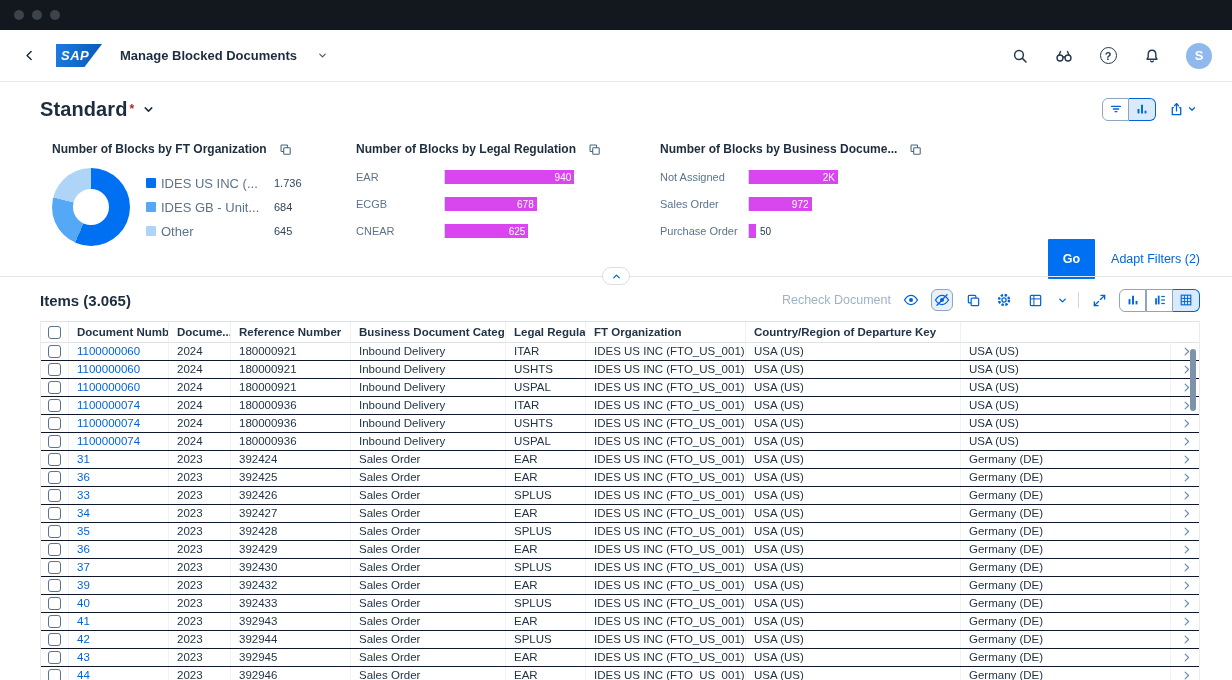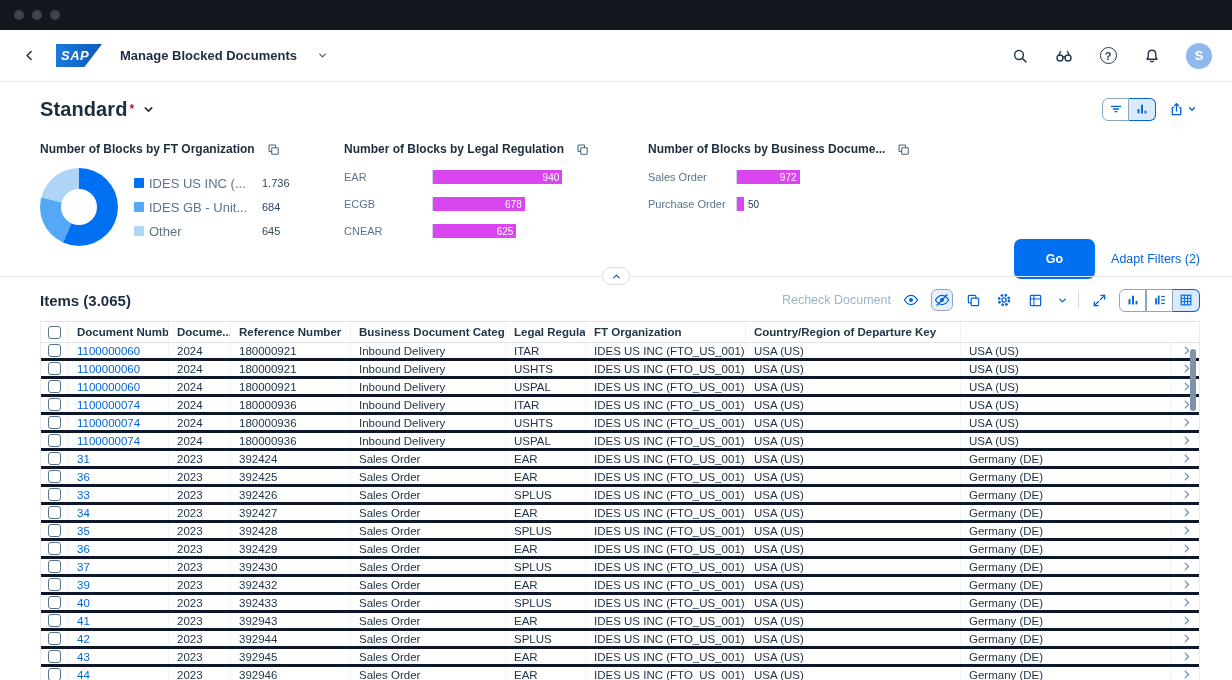--- a/index.html
+++ b/index.html
@@ -29,21 +29,21 @@
   .variant-chevron { margin-left:8px; color:#1d2d3e; display:flex; }
   .variant-actions { margin-left:auto; display:flex; align-items:center; gap:10px; }
   .seg-group { display:flex; }
   .seg-btn { width:27px; height:23px; border:1px solid #8ea6bd; background:#fff; display:flex; align-items:center; justify-content:center; color:#0064d9; cursor:pointer; }
   .seg-btn:first-child { border-radius:6px 0 0 6px; }
   .seg-btn:last-child { border-radius:0 6px 6px 0; border-left:none; }
   .seg-btn.selected { background:#d9eafd; border-color:#0064d9; }
   .icon-btn { height:23px; display:flex; align-items:center; justify-content:center; color:#0064d9; cursor:pointer; padding:0 3px; gap:3px; }
 
   
-  .cards { display:flex; padding:18px 40px 0 40px; gap:56px; height:118px; }
+  .cards { display:flex; padding:18px 40px 0 52px; gap:56px; height:118px; }
   .card { width:248px; }
   .card-title-row { display:flex; align-items:center; gap:12px; }
   .card-title { font-size:12px; font-weight:700; color:#1d2d3e; white-space:nowrap; }
   .card-expand { color:#46647f; display:flex; cursor:pointer; }
   .card-body { margin-top:12px; }
   .donut-wrap { display:flex; align-items:center; }
   .donut { position:relative; width:78px; height:78px; border-radius:50%; flex:0 0 auto; }
   .donut::after { content:""; position:absolute; inset:21px; background:#fff; border-radius:50%; }
   .legend { margin-left:16px; display:flex; flex-direction:column; gap:9px; width:100%; }
   .legend-row { display:grid; grid-template-columns:15px 113px 44px; align-items:center; }
@@ -53,21 +53,21 @@
   .bars { display:flex; flex-direction:column; gap:13px; margin-top:14px; }
   .bar-row { display:flex; align-items:center; }
   .bar-label { width:88px; font-size:11px; color:#5b738b; white-space:nowrap; flex:0 0 auto; }
   .bar-track { position:relative; width:140px; height:14px; border-left:1px solid #cfd7df; }
   .bar-fill { position:relative; height:14px; background:#d946ef; display:flex; align-items:center; justify-content:flex-end; }
   .bar-value { color:#fff; font-size:10px; padding-right:3px; white-space:nowrap; }
   .bar-row.value-outside .bar-value { position:absolute; left:100%; margin-left:4px; color:#243a51; padding:0; }
 
   
   .filter-actions { display:flex; justify-content:flex-end; align-items:center; gap:16px; padding:4px 32px 0 40px; height:30px; }
-  .go-btn { background:#0070f2; color:#fff; border:none; border-radius:7px; height:40px; padding:0 32px; font-size:12.5px; font-weight:600; cursor:pointer; font-family:inherit; }
+  .go-btn { background:#0070f2; color:#fff; border:none; border-radius:1px; height:40px; padding:0 15px; font-size:12.5px; font-weight:600; cursor:pointer; font-family:inherit; }
   .adapt-link { color:#0064d9; font-size:12.5px; cursor:pointer; }
 
   
   .collapse-divider { margin-top:4px; border-top:1px solid #e4e7ea; position:relative; height:0; }
   .collapse-btn { position:absolute; left:50%; top:-10px; transform:translateX(-50%); width:28px; height:18px; background:#fff; border:1px solid #d9dee3; border-radius:10px; display:flex; align-items:center; justify-content:center; color:#0064d9; cursor:pointer; }
 
   
   .table-toolbar { display:flex; align-items:center; padding:0 32px 0 40px; height:30px; margin-top:8px; }
   .items-title { font-size:15px; font-weight:700; color:#1d2d3e;text-align:center; }
   .toolbar-right { margin-left:auto; display:flex; align-items:center; gap:9px; }
@@ -77,21 +77,21 @@
   .split-chevron { width:14px; }
   .v-div { width:1px; height:16px; background:#d0d7de; }
 
   
   .table-wrap { margin:6px 32px 0 40px; position:relative; border-left:1px solid #e8ecef; border-right:1px solid #e8ecef; }
   .thead, .trow { display:grid; grid-template-columns:28px 100px 62px 120px 155px 80px 160px 215px 210px 30px; }
   .thead { height:22px; border-top:1px solid #dfe3e8; border-bottom:1px solid #dfe3e8; background:#fff; }
   .th { display:flex; align-items:center; padding:0 8px; font-size:11.5px; font-weight:700; color:#223548; white-space:nowrap; overflow:hidden; border-right:1px solid #eef1f4; gap:4px; }
   .th:last-child { border-right:none; }
   .tbody { height:342px; overflow:hidden; }
-  .trow { height:18px; border-bottom:3px solid #0f172a; background:#fff; }
+  .trow { height:18px; border-bottom:1px solid #0f172a; background:#fff; }
   .td { font-size:11.5px; color:#223548; padding:0 8px; line-height:17px; white-space:nowrap; overflow:hidden; border-right:1px solid #f0f3f5; }
   .td:last-child { border-right:none; }
   .td-check, .th-check { display:flex; align-items:center; justify-content:center; padding:0; }
   .checkbox { width:13px; height:13px; border:1.5px solid #5b738b; border-radius:3px; background:#fff; cursor:pointer; }
   .td-link a { color:#0064d9; text-decoration:none; cursor:pointer; }
   .td-nav { display:flex; align-items:center; justify-content:center; color:#6b8cab; padding:0; cursor:pointer; }
   .vscroll-thumb { position:absolute; right:3px; top:28px; width:6px; height:62px; background:#7e93a9; border-radius:3px; }
 
   svg { display:block; }
 </style>
@@ -270,20 +270,28 @@
       <div class="card-title-row">
         <span class="card-title">Number of Blocks by Business Docume...</span>
         <span class="card-expand">
           <svg width="13" height="13" viewBox="0 0 16 16">
               <rect x="2.5" y="2.5" width="8" height="8" rx="1" fill="none" stroke="currentColor" stroke-width="1.3"></rect>
               <rect x="5.8" y="5.8" width="8" height="8" rx="1" fill="#fff" stroke="currentColor" stroke-width="1.3"></rect>
             </svg>
         </span>
       </div>
       <div class="bars">
+  <div class="bar-row">
+    <span class="bar-label">Not Assigned</span>
+    <div class="bar-track">
+      <div class="bar-fill" style="width: 64%;">
+        <span class="bar-value">2K</span>
+      </div>
+    </div>
+  </div>
 
   <div class="bar-row">
     <span class="bar-label">Sales Order</span>
     <div class="bar-track">
       <div class="bar-fill" style="width: 45%;">
         <span class="bar-value">972</span>
       </div>
     </div>
   </div>
 

